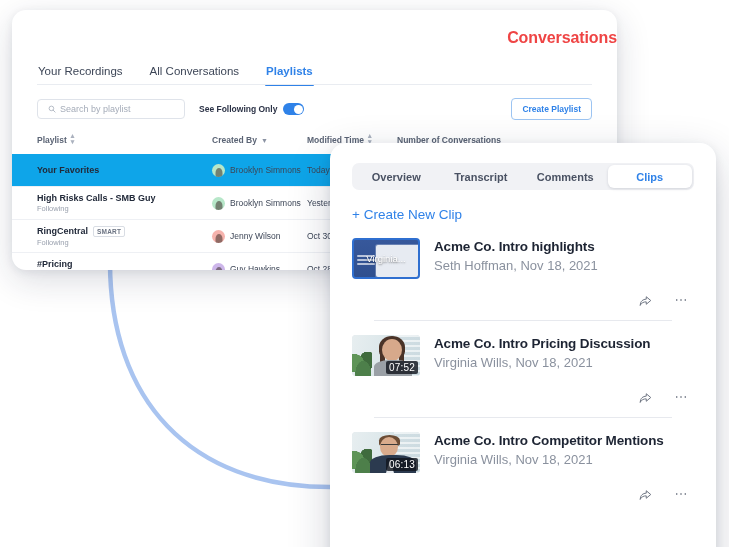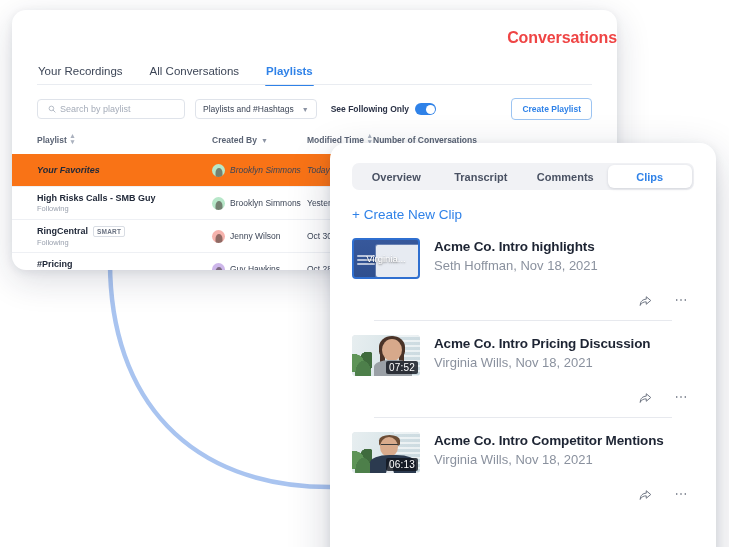--- a/index.html
+++ b/index.html
@@ -182,40 +182,40 @@
     font-size: 8.5px;
     font-weight: 700;
     color: #5b6475;
     display: flex;
     align-items: center;
     gap: 4px;
     white-space: nowrap;
   }
   .col-playlist { width: 175px; }
   .col-created  { width: 95px; }
-  .col-modified { width: 66px; }
+  .col-modified { width: 90px; }
   .col-count    { flex: 1; }
   .sort-ic {
     display: inline-block;
     font-size: 7px;
     color: #aab1be;
     line-height: 0.8;
     transform: translateY(-1px);
   }
 
   .rows { margin-top: 6px; }
   .row {
     display: flex;
     align-items: center;
     padding: 0 25px;
     height: 33px;
     border-bottom: 1px solid #eef0f4;
     box-sizing: border-box;
   }
-  .row.selected { background: #f97316; font-style: italic; }
+  .row.selected { background: #0ea5e9; }
   .cell-playlist { width: 175px; }
   .pl-name {
     font-size: 9px;
     font-weight: 700;
     color: #222a3a;
     display: flex;
     align-items: center;
     gap: 5px;
   }
   .pl-sub {
@@ -542,24 +542,20 @@
 
   <div class="filterbar">
     <div class="search-box">
       <svg width="8" height="8" viewBox="0 0 16 16">
         <circle cx="6.8" cy="6.8" r="4.6" fill="none" stroke="#a5acb9" stroke-width="1.6"></circle>
         <line x1="10.3" y1="10.3" x2="14.2" y2="14.2" stroke="#a5acb9" stroke-width="1.6" stroke-linecap="round"></line>
       </svg>
       <span class="ph">Search by playlist</span>
     </div>
 
-    <div class="select-box">
-      <span class="lbl">Playlists and #Hashtags</span>
-      <span class="chev">▼</span>
-    </div>
 
     <div class="follow-wrap">
       <span class="follow-lbl">See Following Only</span>
       <span class="toggle">
           <span class="knob"></span>
         </span>
     </div>
 
     <div class="create-btn">Create Playlist</div>
   </div>

